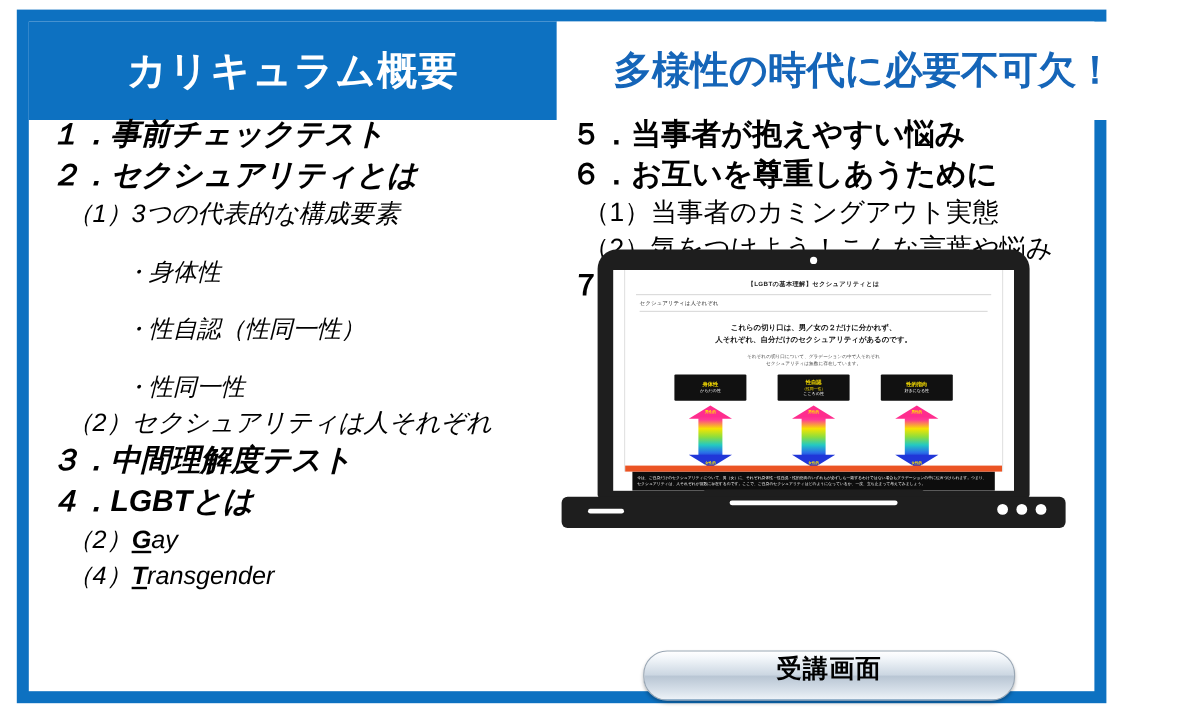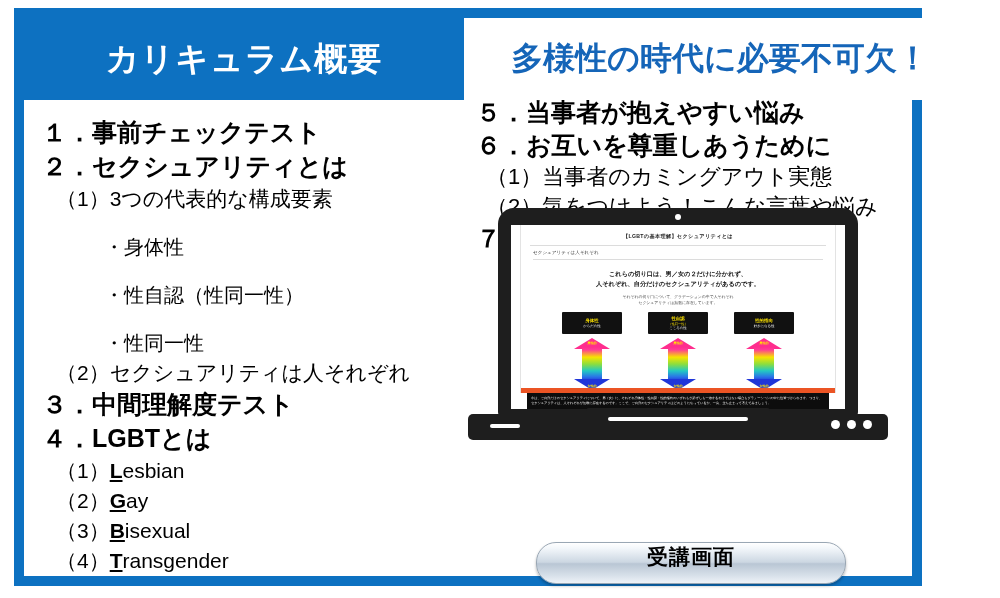--- a/index.html
+++ b/index.html
@@ -61,22 +61,23 @@
     font-size: 32px;
     font-weight: bold;
     letter-spacing: 0px;
     white-space: nowrap;
   }
 
   
   .col-left {
     position: absolute;
     left: 18px;
-    top: 102px;
+    top: 82px;
     width: 420px;
+    font-style: italic;
   }
   .col-right {
     position: absolute;
     left: 452px;
     top: 82px;
     width: 500px;
   }
 
   .ln {
     white-space: nowrap;
@@ -391,27 +392,21 @@
     <div class="ln lv1">２．セクシュアリティとは</div>
     <div class="ln lv2">（1）3つの代表的な構成要素</div>
     <div class="ln lv3">・身体性</div>
     <div class="ln lv3">・性自認（性同一性）</div>
     <div class="ln lv3">・性同一性</div>
     <div class="ln lv2">（2）セクシュアリティは人それぞれ</div>
     <div class="ln lv1">３．中間理解度テスト</div>
     <div class="ln lv1">４．LGBTとは</div>
 
     <div class="ln lv2">
-      <span>（1）</span><span class="keyltr">L</span><span>esbian</span>
-    </div>
-    <div class="ln lv2">
       <span>（2）</span><span class="keyltr">G</span><span>ay</span>
-    </div>
-    <div class="ln lv2">
-      <span>（3）</span><span class="keyltr">B</span><span>isexual</span>
     </div>
     <div class="ln lv2">
       <span>（4）</span><span class="keyltr">T</span><span>ransgender</span>
     </div>
   </div>
 
   <div class="col-right">
     <div class="ln lv1">５．当事者が抱えやすい悩み</div>
     <div class="ln lv1">６．お互いを尊重しあうために</div>
     <div class="ln lv2">（1）当事者のカミングアウト実態</div>

